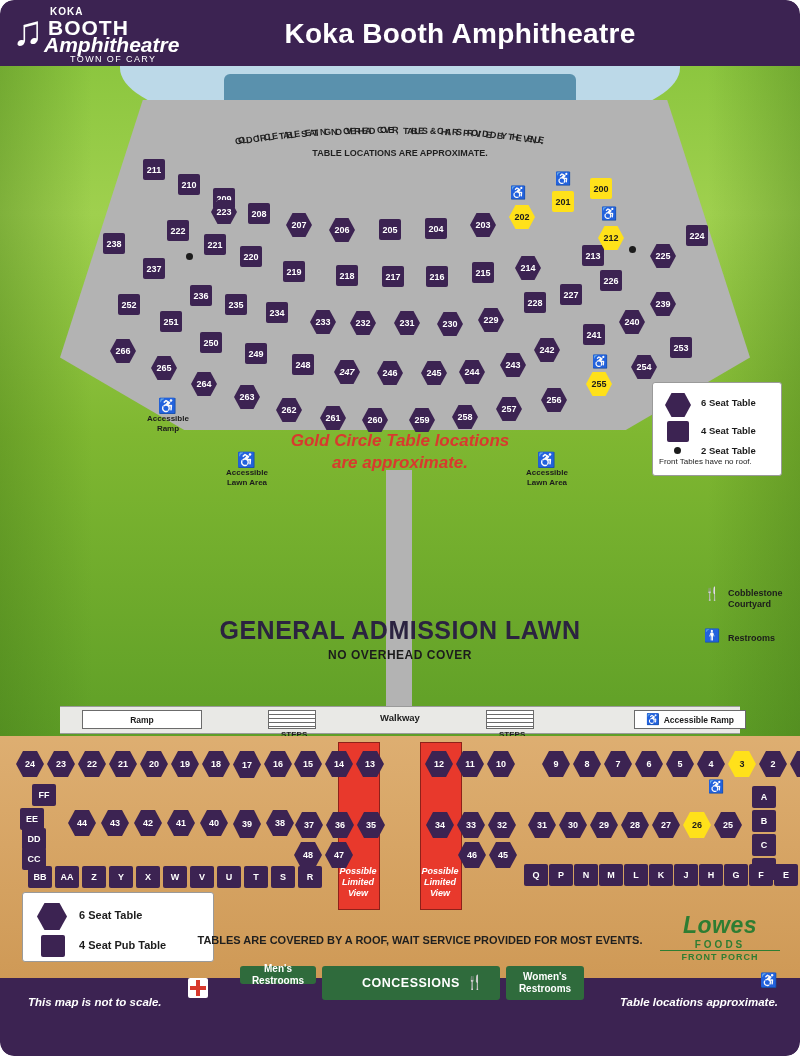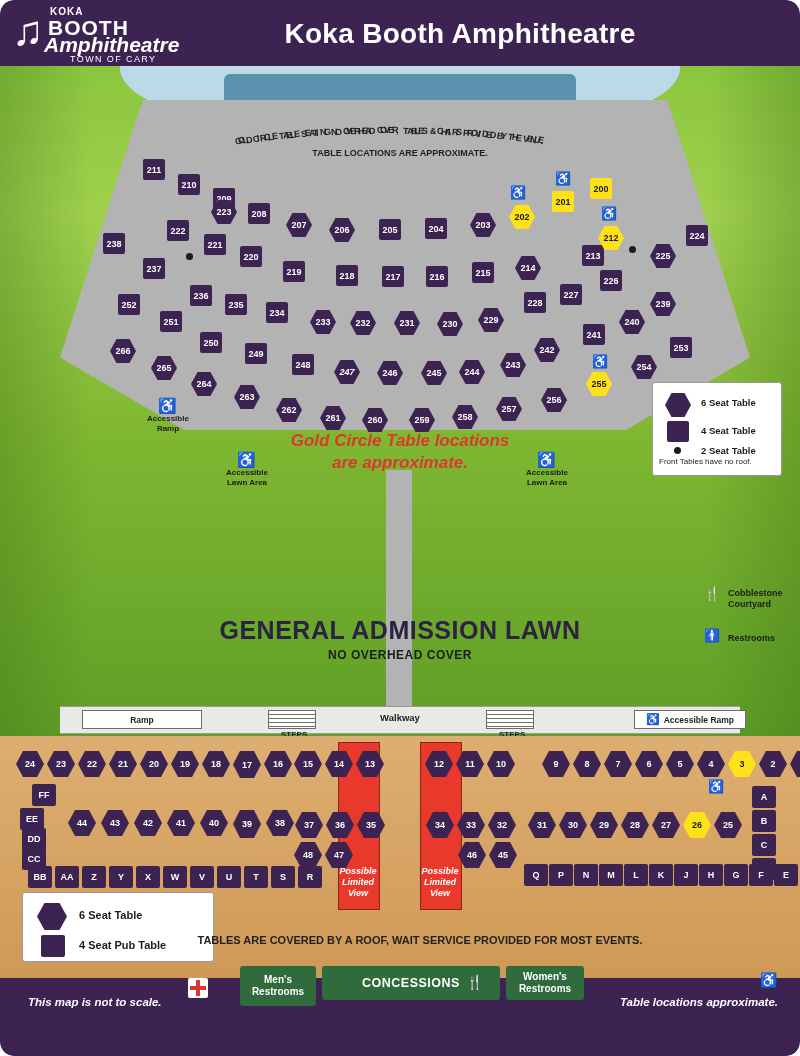--- a/index.html
+++ b/index.html
@@ -592,28 +592,33 @@
 
   <div class="legend-bottom">
     <div class="hex" style="left:14px;top:10px;width:30px;height:27px;"></div>
     <div class="row" style="left:56px;top:16px;">6 Seat Table</div>
     <div class="sq" style="left:18px;top:42px;width:24px;height:22px;"></div>
     <div class="row" style="left:56px;top:46px;">4 Seat Pub Table</div>
   </div>
 
   <div class="roof-note">TABLES ARE COVERED BY A ROOF, WAIT SERVICE PROVIDED FOR MOST EVENTS.</div>
 
+  <div class="lowes">
+    <div class="l1">Lowes</div>
+    <div class="l2">FOODS</div>
+    <div class="l3">FRONT PORCH</div>
+  </div>
 
   <div class="footer"></div>
   <div class="footer-left">This map is not to scale.</div>
   <div class="footer-right">Table locations approximate.</div>
 
   <div class="firstaid"></div>
 
-  <div class="fbox" style="left:240px;width:76px;height:40px;">
+  <div class="fbox" style="left:240px;width:76px;height:18px;">
     <div>
       <div>Men's</div>
       <div>Restrooms</div>
     </div>
   </div>
   <div class="util-ico" style="left:336px;top:974px;">🍴</div>
   <div class="concessions">CONCESSIONS</div>
   <div class="util-ico" style="left:466px;top:974px;">🍴</div>
   <div class="fbox" style="left:506px;width:78px;height:34px;">
     <div>

